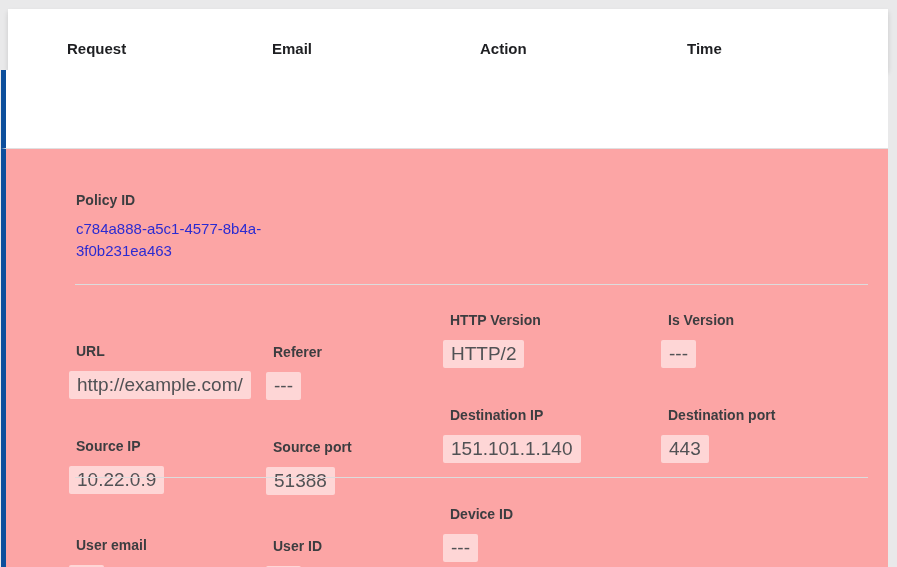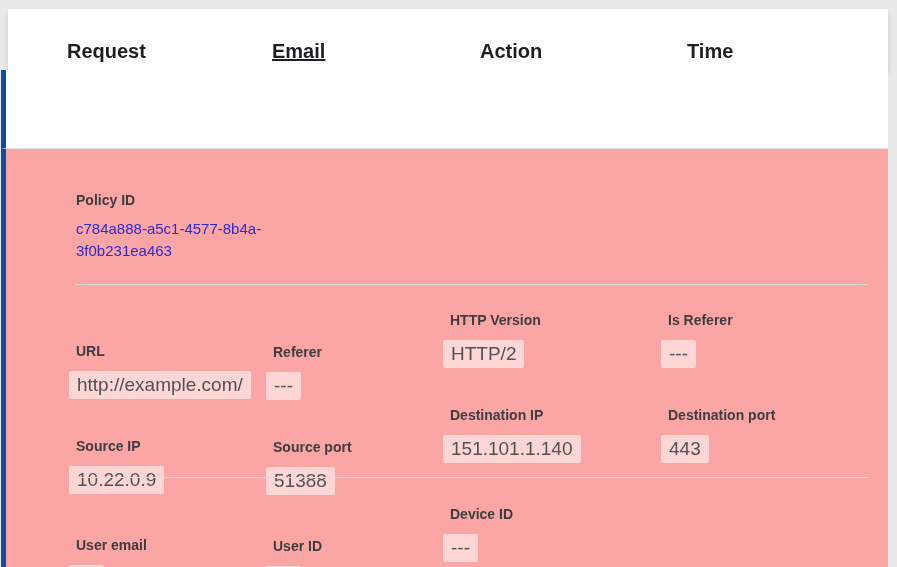--- a/index.html
+++ b/index.html
@@ -12,25 +12,25 @@
   .page { position: relative; width: 897px; height: 567px; }
 
   
   .header-card {
     position: absolute; left: 8px; top: 9px; width: 880px; height: 61px;
     background: #ffffff;
     box-shadow: 0 3px 5px rgba(0,0,0,0.14);
   }
   .col-label {
     position: absolute; top: 31px;
-    font-size: 20px; font-weight: 700; color: #1e1f22;
+    font-size: 15px; font-weight: 700; color: #1e1f22;
     white-space: nowrap;
   }
   .col-request { left: 59px; }
-  .col-email   { left: 264px; text-decoration: underline; }
+  .col-email   { left: 264px; }
   .col-action  { left: 472px; }
   .col-time    { left: 679px; }
 
   
   .row-card {
     position: absolute; left: 1px; top: 70px; width: 887px; height: 78px;
     background: #ffffff;
     border-left: 5px solid #0d4f9c;
     cursor: pointer;
   }
@@ -142,21 +142,21 @@
       </div>
       <div class="field-cell fr1 fc2">
         <div class="field-label">Referer</div>
         <span class="field-value">---</span>
       </div>
       <div class="field-cell fr1 fc3">
         <div class="field-label">HTTP Version</div>
         <span class="field-value">HTTP/2</span>
       </div>
       <div class="field-cell fr1 fc4">
-        <div class="field-label">Is Referer</div>
+        <div class="field-label">Is Version</div>
         <span class="field-value">---</span>
       </div>
 
       <div class="field-cell fr2 fc1">
         <div class="field-label">Source IP</div>
         <span class="field-value">10.22.0.9</span>
       </div>
       <div class="field-cell fr2 fc2">
         <div class="field-label">Source port</div>
         <span class="field-value">51388</span>

